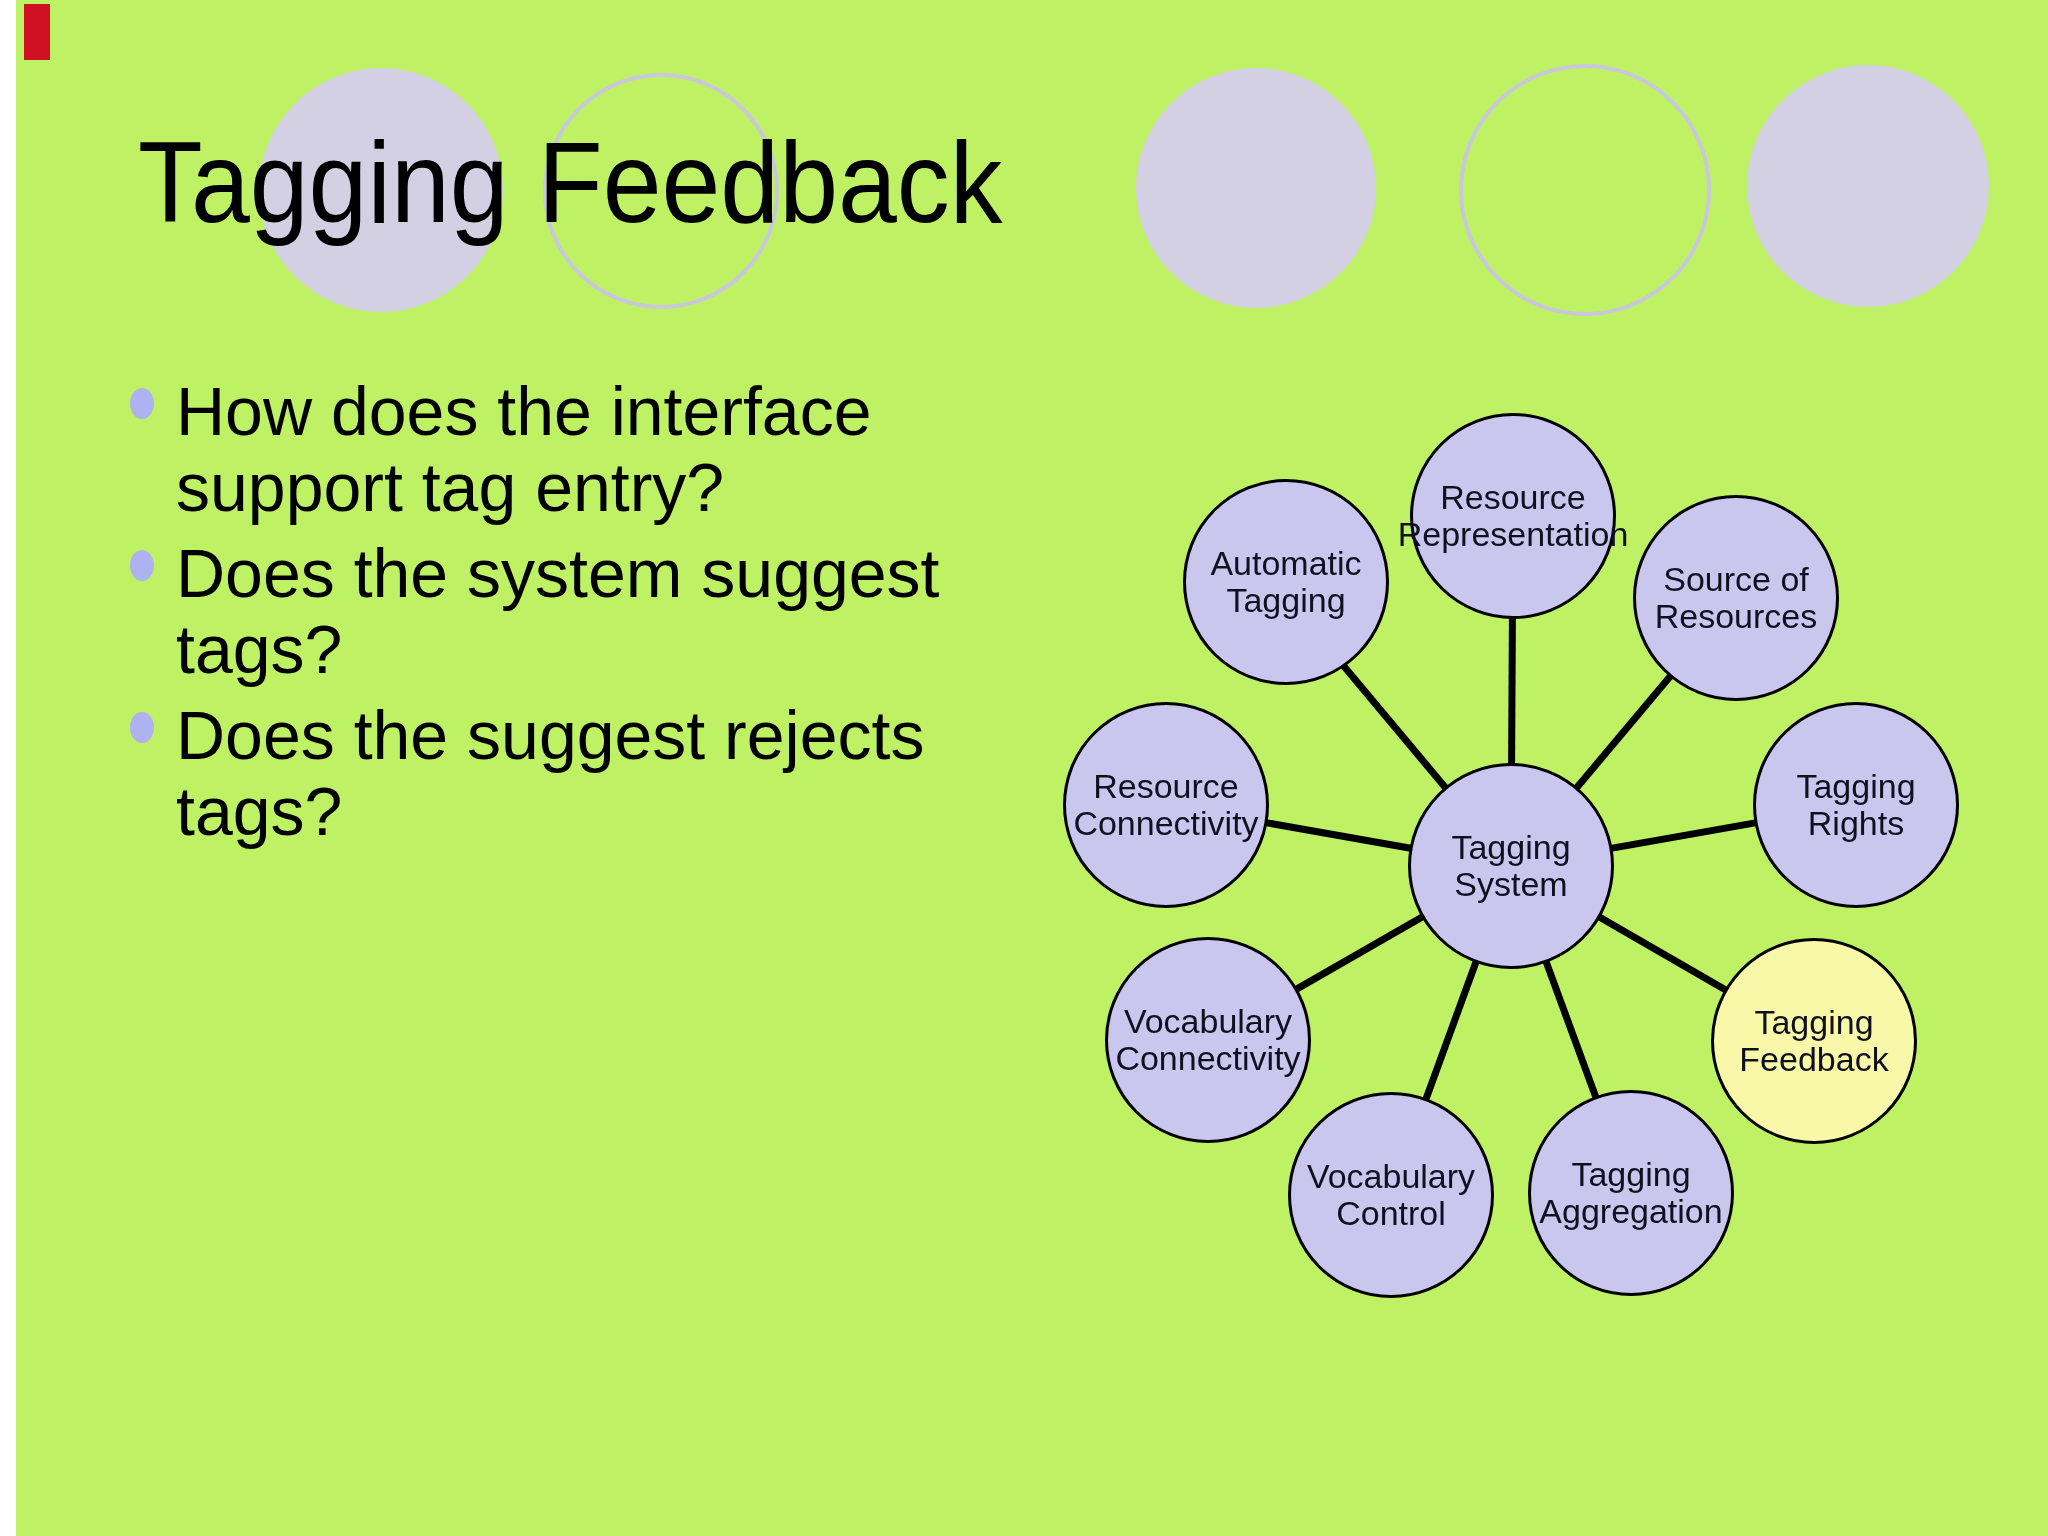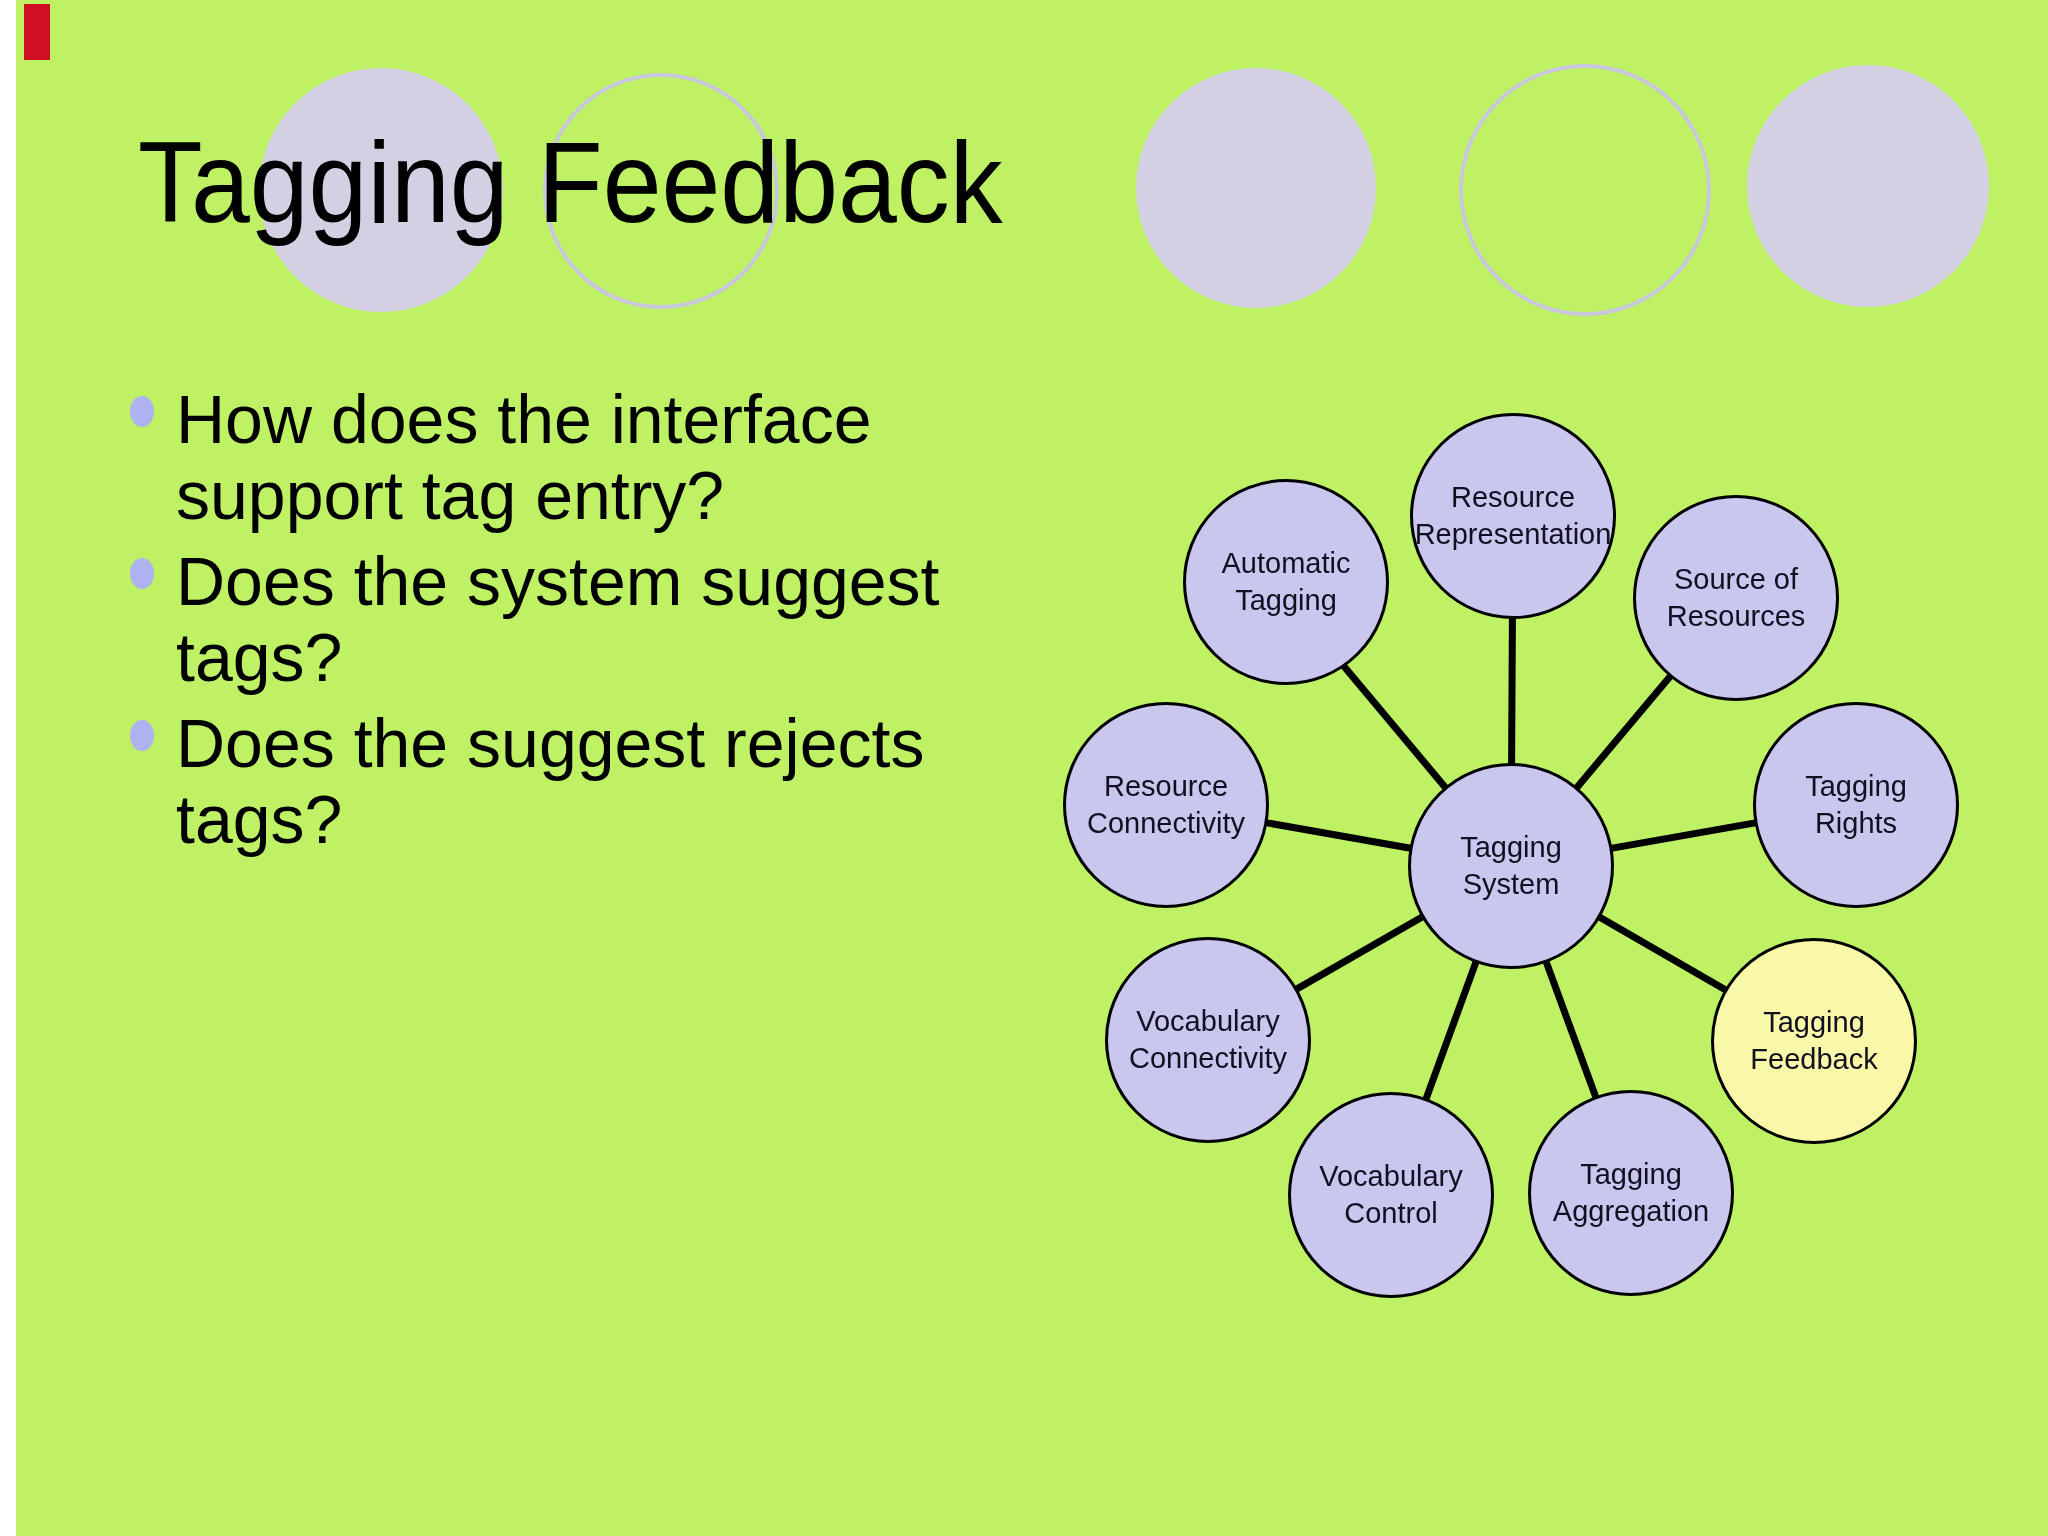--- a/index.html
+++ b/index.html
@@ -45,21 +45,21 @@
     color: #000;
     transform: scaleX(0.92);
     transform-origin: left top;
     white-space: nowrap;
     z-index: 5;
   }
 
   
   .bullets {
     position: absolute;
-    left: 114px; top: 381px;
+    left: 114px; top: 373px;
     width: 920px;
     z-index: 4;
   }
   .bullet {
     display: flex;
     align-items: flex-start;
     margin-bottom: 10px;
   }
   .bullet-dot {
     flex: 0 0 24px;
@@ -88,21 +88,21 @@
     position: absolute;
     width: 206px; height: 206px;
     border-radius: 50%;
     background: #c9c7ee;
     border: 3px solid #000;
     box-sizing: border-box;
     display: flex;
     align-items: center;
     justify-content: center;
     text-align: center;
-    font-size: 29px;
+    font-size: 34px;
     line-height: 37px;
     color: #101020;
     white-space: pre-line;
     z-index: 2;
   }
   .node.yellow { background: #f8f8a8; }
   .n-center { left: 1392px; top: 763px; }
   .n0 { left: 1394px; top: 413px; }
   .n1 { left: 1617px; top: 495px; }
   .n2 { left: 1737px; top: 702px; }

